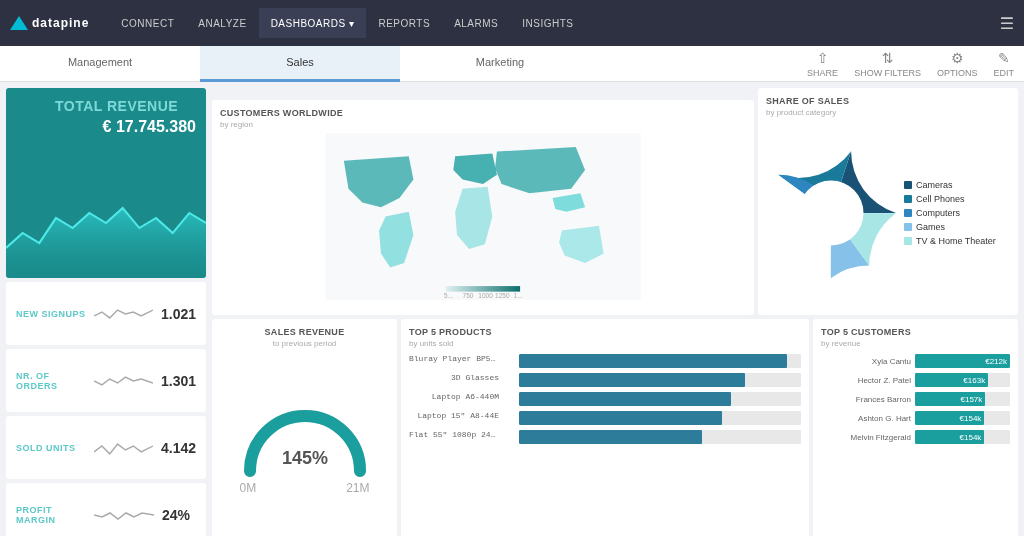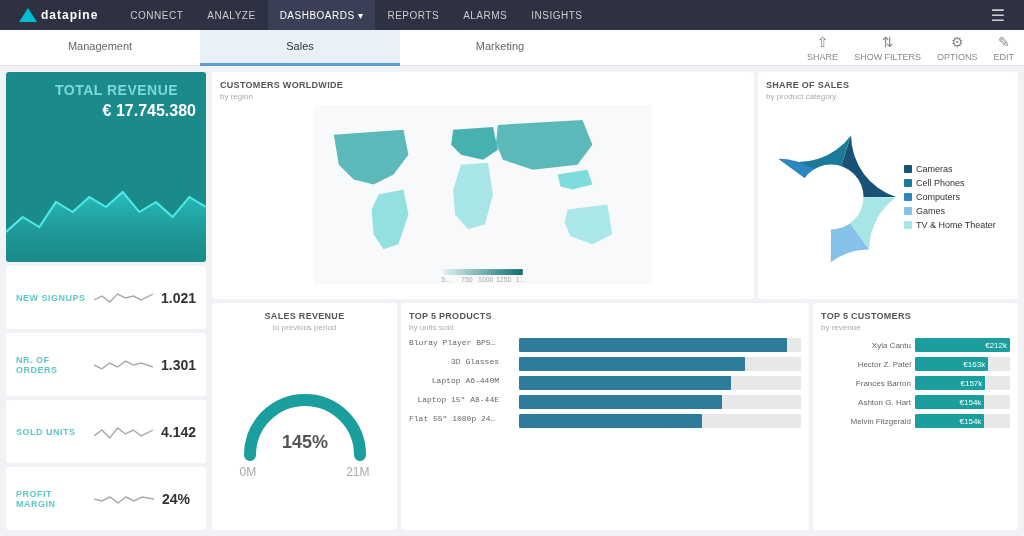--- a/index.html
+++ b/index.html
@@ -1,19 +1,19 @@
 <!DOCTYPE html>
 <html><head>
   <meta charset="utf-8">
   <style>
     * { margin: 0; padding: 0; box-sizing: border-box; }
     body { font-family: 'Helvetica Neue', Arial, sans-serif; background: #f0f2f5; width: 1024px; height: 536px; overflow: hidden; font-size: 11px; color: #333; }
 
     
-    .top-nav { background: #2d3142; height: 30px; display: flex; align-items: center; padding: 0 19px; }
+    .top-nav { background: #2d3142; height: 46px; display: flex; align-items: center; padding: 0 10px; }
     .logo { display: flex; align-items: center; gap: 4px; margin-right: 20px; }
     .logo-text { color: #fff; font-size: 12px; font-weight: bold; letter-spacing: 1px; }
     .nav-item { color: #ccc; font-size: 10px; padding: 0 12px; height: 30px; display: flex; align-items: center; cursor: pointer; letter-spacing: 0.5px; }
     .nav-dashboards { background: #3a3f55; color: #fff; }
     .nav-right { margin-left: auto; color: #ccc; font-size: 16px; cursor: pointer; }
 
     
     .tabs-bar { background: #fff; height: 36px; display: flex; align-items: center; border-bottom: 1px solid #e0e0e0; padding-right: 10px; }
     .tab { flex: 0 0 200px; height: 36px; display: flex; align-items: center; justify-content: center; font-size: 11px; color: #666; cursor: pointer; border-bottom: 3px solid transparent; }
     .tab.active { background: #e8f0f8; color: #333; border-bottom: 3px solid #5b9bd5; }
@@ -33,21 +33,21 @@
 
     .kpi-card { background: #fff; border-radius: 3px; padding: 8px 10px; display: flex; align-items: center; gap: 8px; flex: 1; min-height: 54px; }
     .kpi-label { color: #5cc8c8; font-size: 9px; font-weight: bold; letter-spacing: 0.5px; flex: 0 0 70px; }
     .kpi-value { font-size: 14px; font-weight: bold; color: #333; text-align: right; white-space: nowrap; }
 
     .card { background: #fff; border-radius: 3px; padding: 8px; }
     .card-title { font-size: 9px; font-weight: bold; color: #555; letter-spacing: 0.3px; margin-bottom: 2px; }
     .card-subtitle { font-size: 8px; color: #aaa; margin-bottom: 4px; }
 
     
-    .world-map-card { flex: 1; }
+    .world-map-card { flex: 1; margin-top: 12px; }
 
     
     .share-card { width: 260px; flex-shrink: 0; }
     .share-inner { display: flex; align-items: center; gap: 8px; height: calc(100% - 28px); }
     .pie-container { flex: 1; display: flex; justify-content: center; align-items: center; }
     .legend { flex: 0 0 110px; display: flex; flex-direction: column; gap: 4px; font-size: 9px; }
     .legend-item { display: flex; align-items: center; gap: 4px; }
     .legend-dot { width: 8px; height: 8px; border-radius: 1px; flex-shrink: 0; }
 
     

